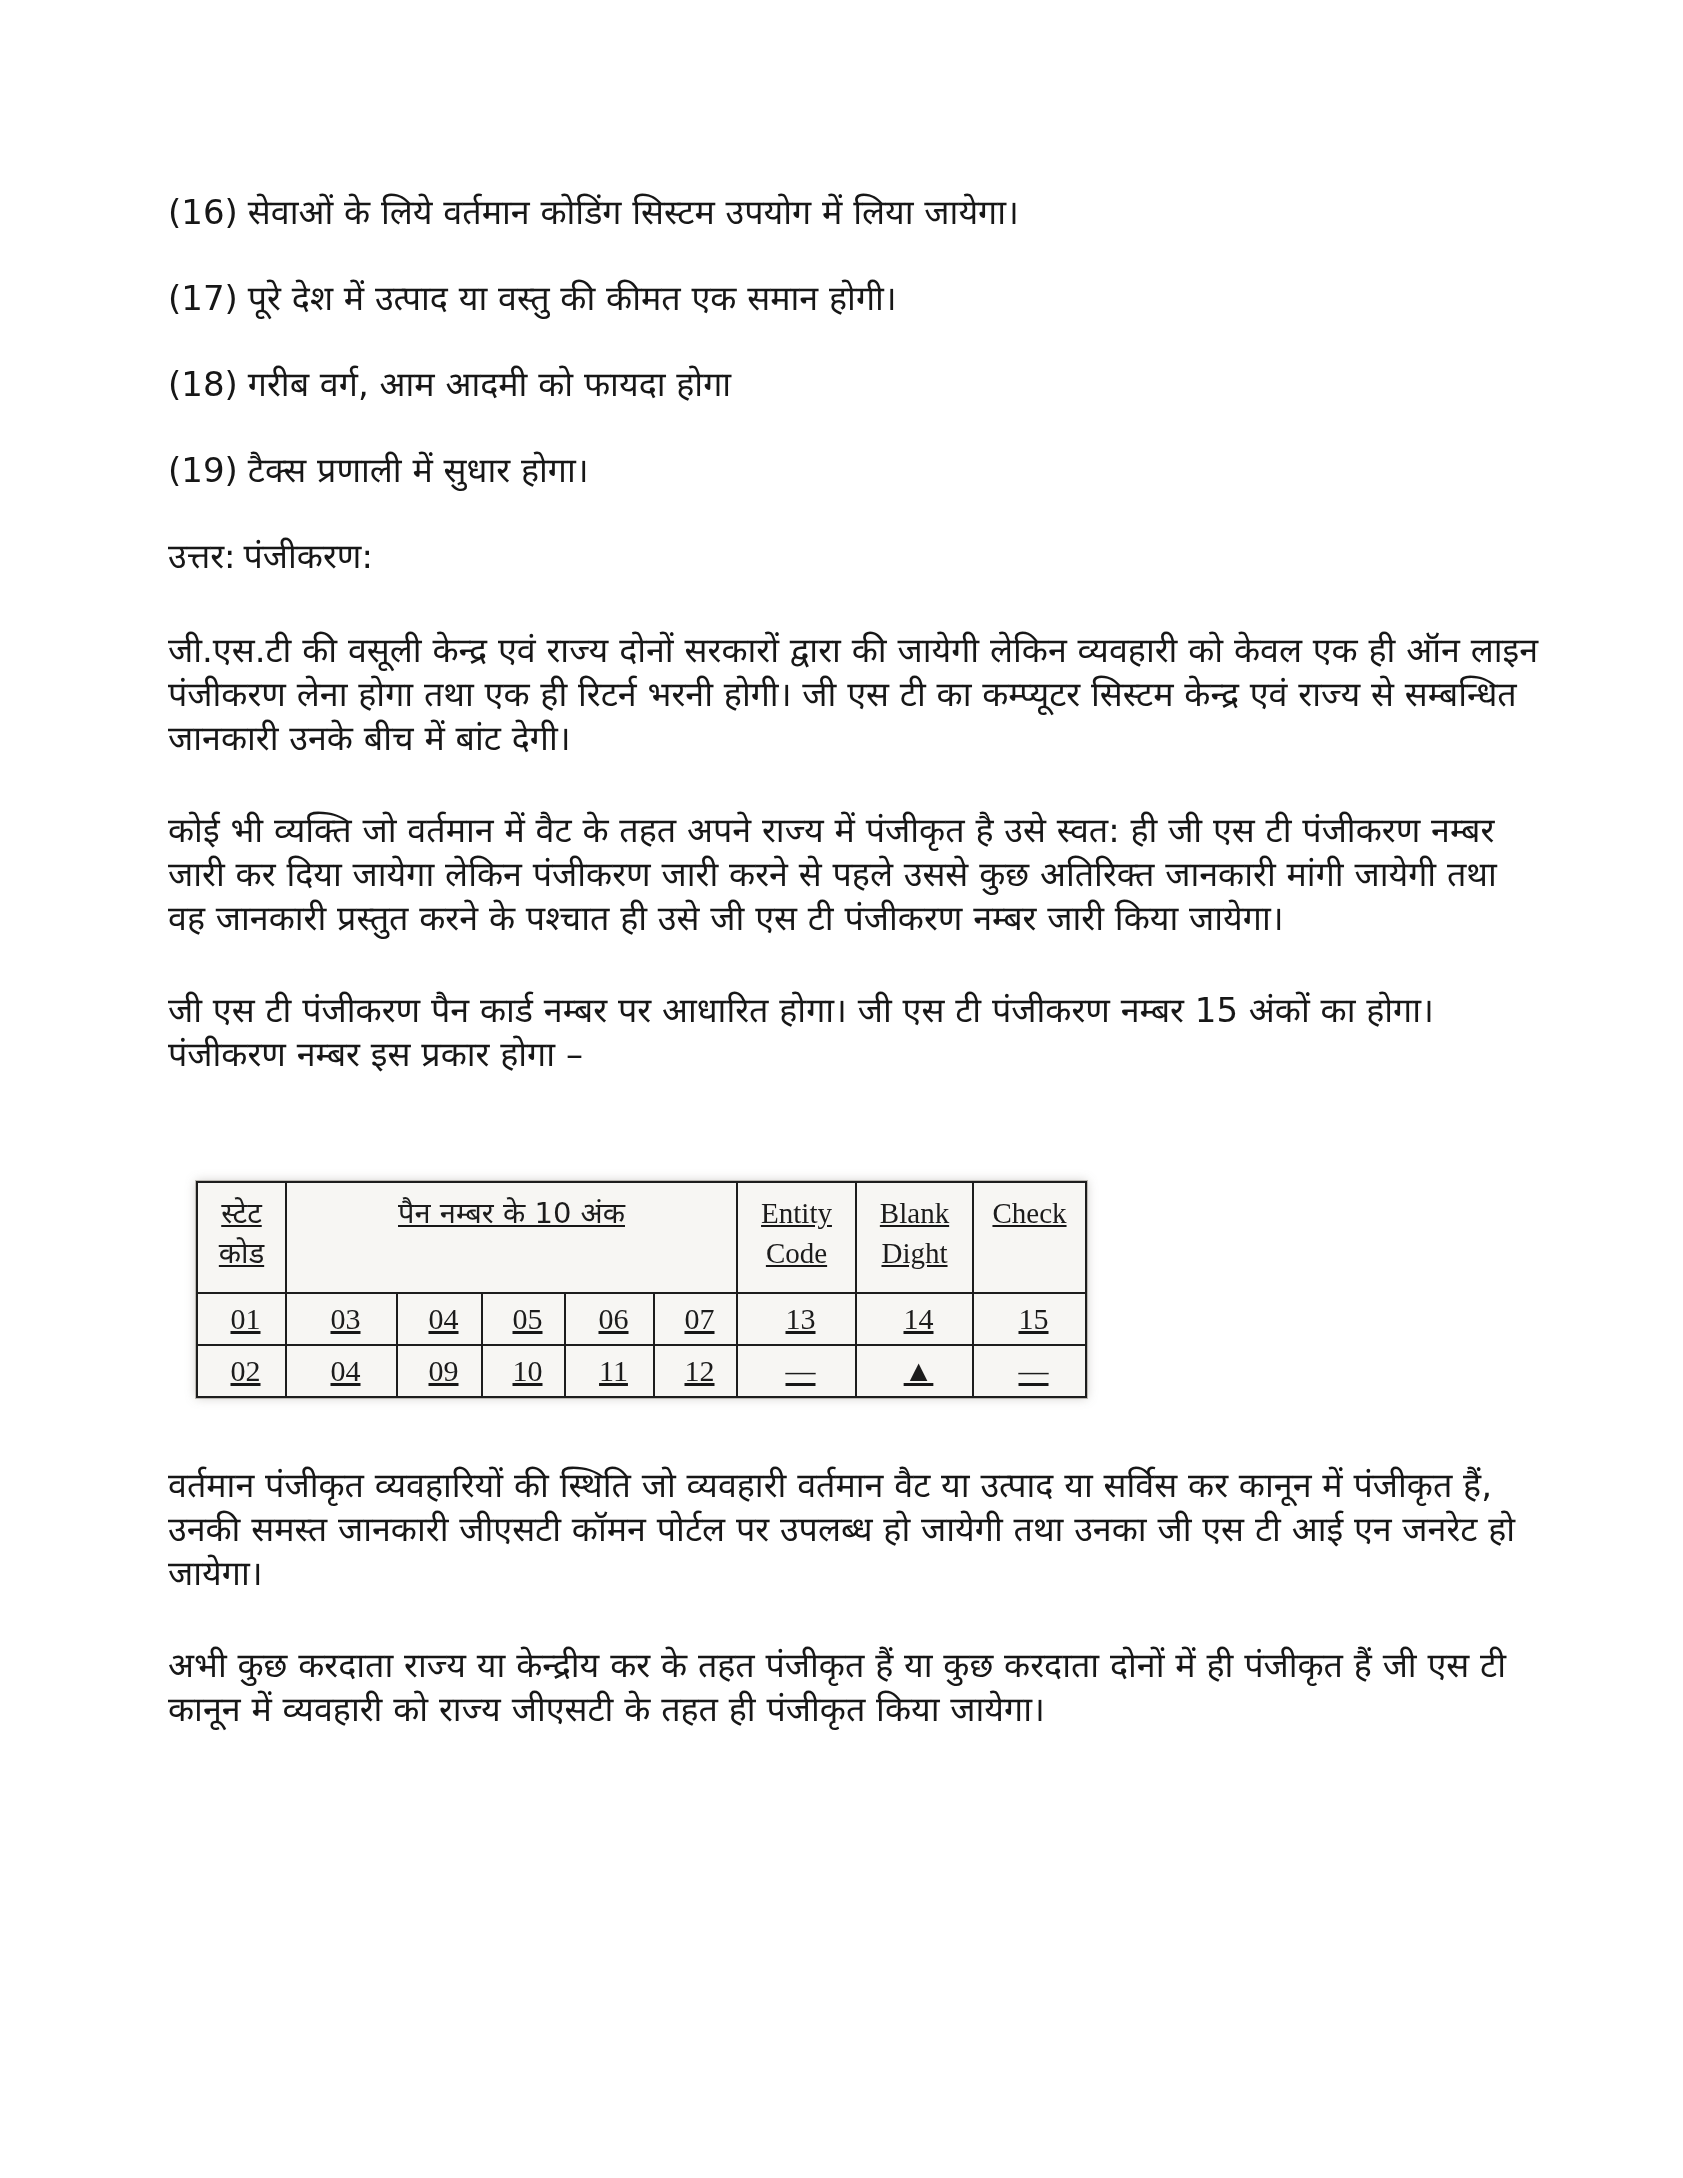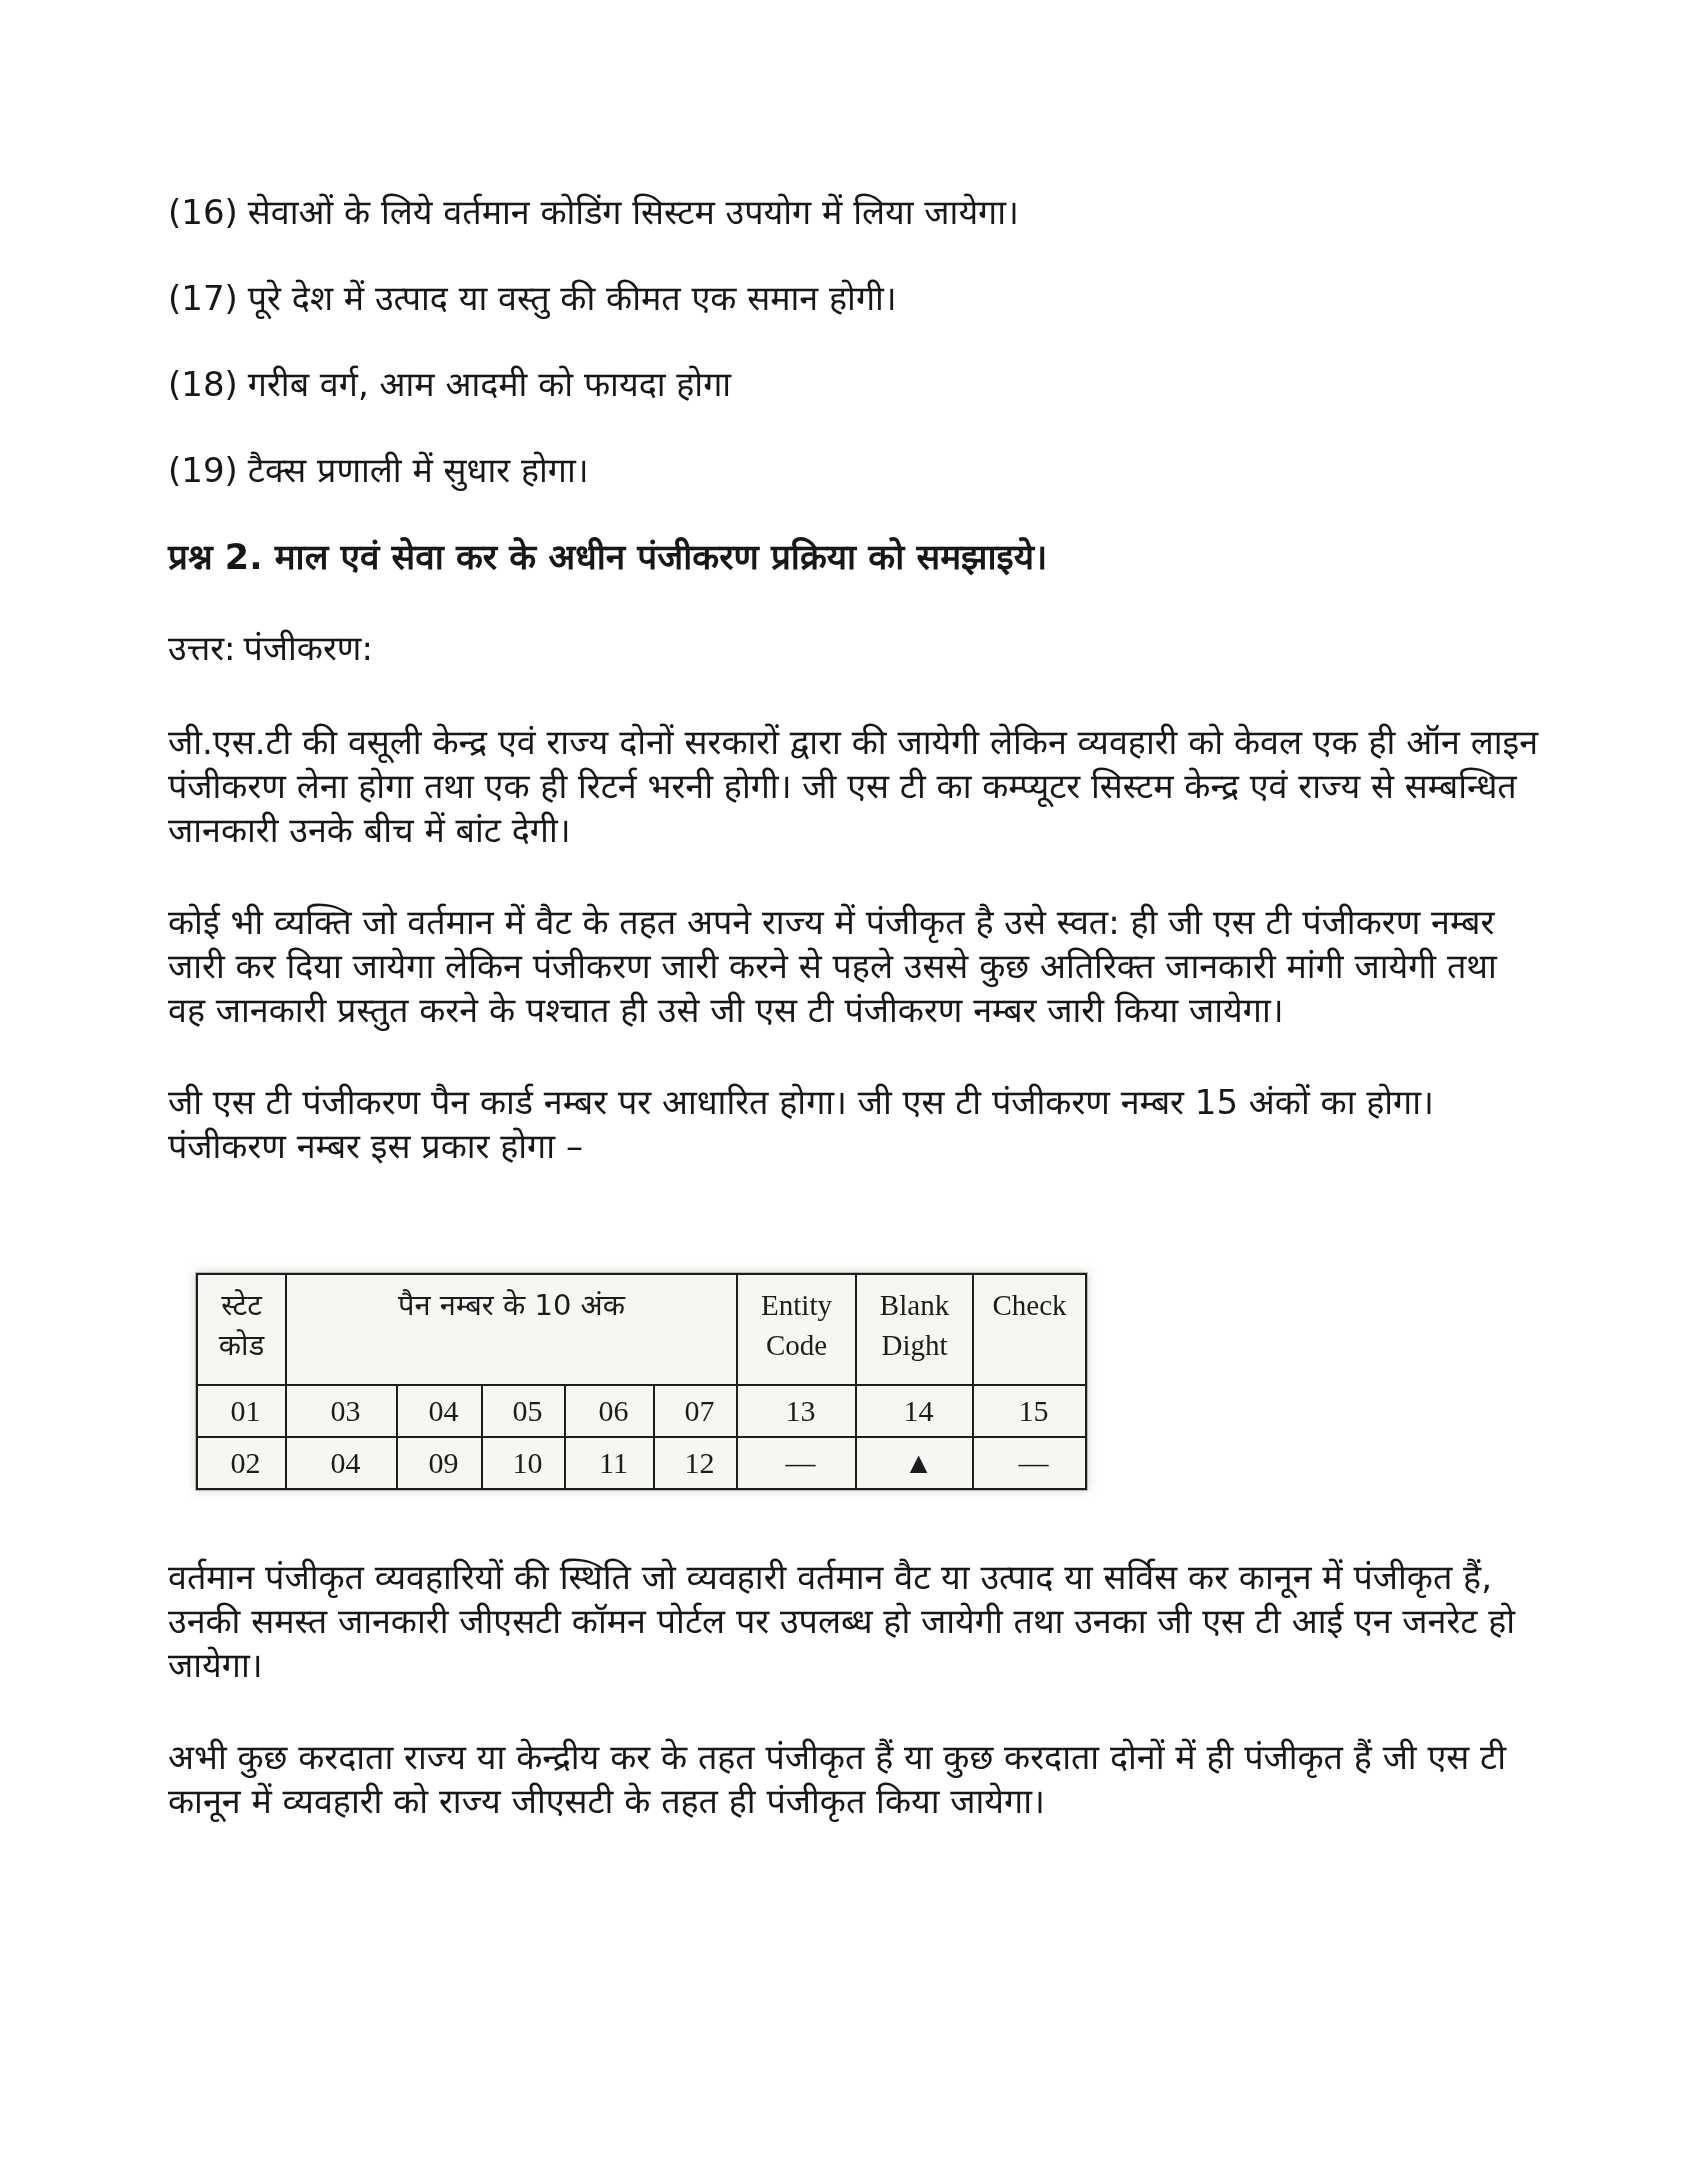--- a/index.html
+++ b/index.html
@@ -48,20 +48,21 @@
     margin: 0 0 48px 0;
     max-width: 1381px;
     text-align: left;
   }
   
   .scan-table-wrap {
     margin: 57px 0 61px 28px;
     display: inline-block;
     background: #ef4444;
     box-shadow: 0 0 0 1px #bdbab4, 0 0 10px rgba(120,115,105,0.35);
+    text-decoration: underline;
   }
   table.reg {
     border-collapse: collapse;
     background: #f7f6f3;
     font-family: "Liberation Serif", serif;
     color: #1c1c1c;
   }
   table.reg td, table.reg th {
     border: 2px solid #1d1d1d;
     padding: 0 8px;
@@ -115,21 +116,20 @@
 <div class="page">
 
   <div class="point"><span class="num">(16)</span><span>सेवाओं के लिये वर्तमान कोडिंग सिस्टम उपयोग में लिया जायेगा।</span></div>
 
   <div class="point"><span class="num">(17)</span><span>पूरे देश में उत्पाद या वस्तु की कीमत एक समान होगी।</span></div>
 
   <div class="point"><span class="num">(18)</span><span>गरीब वर्ग, आम आदमी को फायदा होगा</span></div>
 
   <div class="point"><span class="num">(19)</span><span>टैक्स प्रणाली में सुधार होगा।</span></div>
 
-  <div class="question-heading"><span>प्रश्न 2.</span> <span>माल एवं सेवा कर के अधीन पंजीकरण प्रक्रिया को समझाइये।</span></div>
 
   <div class="answer-line"><span class="bold">उत्तर:</span><span>पंजीकरण:</span></div>
 
   <div class="para">जी.एस.टी की वसूली केन्द्र एवं राज्य दोनों सरकारों द्वारा की जायेगी लेकिन व्यवहारी को केवल एक ही ऑन लाइन पंजीकरण लेना होगा तथा एक ही रिटर्न भरनी होगी। जी एस टी का कम्प्यूटर सिस्टम केन्द्र एवं राज्य से सम्बन्धित जानकारी उनके बीच में बांट देगी।</div>
 
   <div class="para">कोई भी व्यक्ति जो वर्तमान में वैट के तहत अपने राज्य में पंजीकृत है उसे स्वत: ही जी एस टी पंजीकरण नम्बर जारी कर दिया जायेगा लेकिन पंजीकरण जारी करने से पहले उससे कुछ अतिरिक्त जानकारी मांगी जायेगी तथा वह जानकारी प्रस्तुत करने के पश्चात ही उसे जी एस टी पंजीकरण नम्बर जारी किया जायेगा।</div>
 
   <div class="para">जी एस टी पंजीकरण पैन कार्ड नम्बर पर आधारित होगा। जी एस टी पंजीकरण नम्बर 15 अंकों का होगा। पंजीकरण नम्बर इस प्रकार होगा –</div>
 
   <div class="scan-table-wrap">

